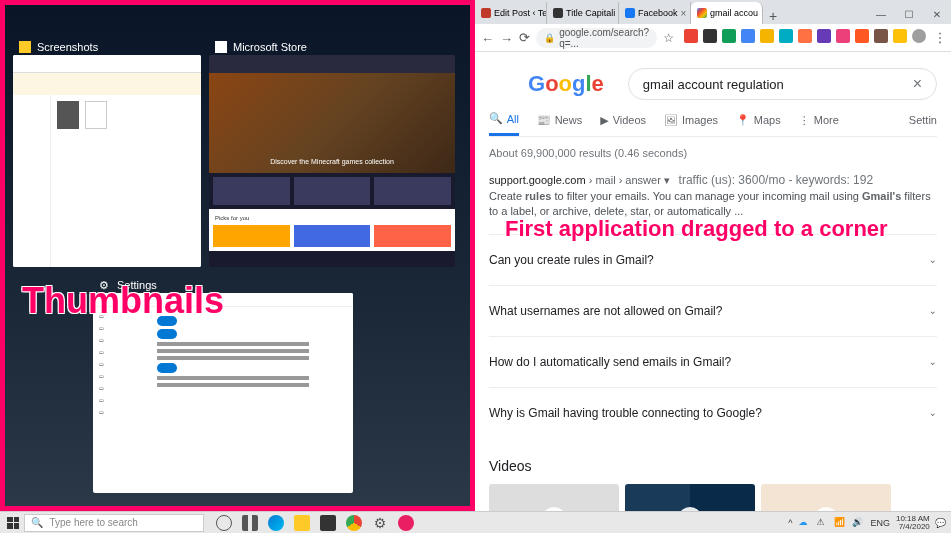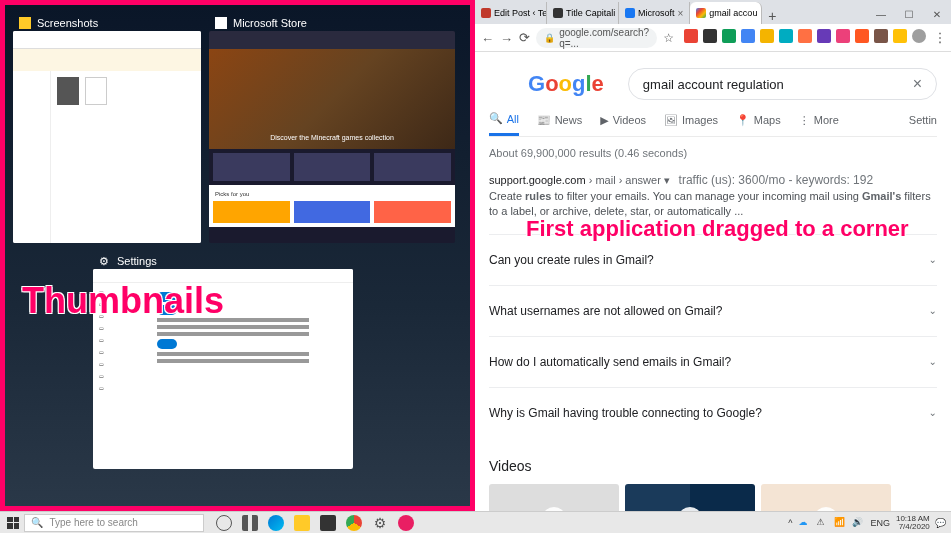--- a/index.html
+++ b/index.html
@@ -1,20 +1,20 @@
 <!DOCTYPE html>
 <html><head>
 <meta charset="utf-8">
 <style>
 * { margin: 0; padding: 0; box-sizing: border-box; font-family: "Segoe UI", Arial, sans-serif; }
 body { width: 951px; height: 533px; overflow: hidden; position: relative; background: #1a1a1a; }
 
 
 .snap-area { position: absolute; left: 0; top: 0; width: 475px; height: 511px; background: linear-gradient(180deg, #0a1628 0%, #1a2838 60%, #2a3848 100%); border: 5px solid #ff0066; }
-.thumb-row { display: flex; gap: 8px; padding: 8px; }
+.thumb-row { display: flex; gap: 8px; padding: 8px; margin-top: 24px; }
 .thumb { background: #fff; border-radius: 2px; overflow: hidden; position: relative; }
 .thumb-title { color: #fff; font-size: 11px; padding: 4px 6px 2px; display: flex; align-items: center; gap: 6px; }
 .thumb-title-icon { width: 12px; height: 12px; display: inline-block; }
 .thumb1 { width: 188px; height: 212px; }
 .thumb1-content { background: #f3f3f3; height: 100%; }
 .thumb1-top { height: 18px; background: #fff; border-bottom: 1px solid #ddd; }
 .thumb1-ribbon { height: 22px; background: #fdf6e3; }
 .thumb1-body { display: flex; height: calc(100% - 40px); }
 .thumb1-side { width: 38px; background: #fff; border-right: 1px solid #eee; padding: 4px; }
 .thumb1-side-item { height: 8px; margin-bottom: 3px; font-size: 5px; color: #333; }
@@ -43,21 +43,21 @@
 .thumb3-top { height: 14px; background: #fff; border-bottom: 1px solid #eee; }
 .thumb3-body { display: flex; height: calc(100% - 14px); font-size: 5px; }
 .thumb3-side { width: 58px; padding: 6px; color: #333; }
 .thumb3-side-item { margin-bottom: 6px; font-size: 5px; }
 .thumb3-main { flex: 1; padding: 6px; color: #333; }
 .thumb3-toggle { width: 20px; height: 10px; background: #0078d4; border-radius: 5px; margin: 3px 0; }
 .thumb3-line { height: 4px; background: #999; margin: 3px 0; width: 80%; }
 
 .annotation { position: absolute; color: #ff0066; font-weight: bold; text-shadow: 1px 1px 0 #fff, -1px -1px 0 #fff, 1px -1px 0 #fff, -1px 1px 0 #fff; pointer-events: none; }
 .ann1 { left: 22px; top: 280px; font-size: 36px; }
-.ann2 { left: 526px; top: 216px; font-size: 22px; z-index: 100; }
+.ann2 { left: 505px; top: 216px; font-size: 22px; z-index: 100; }
 
 
 .browser { position: absolute; left: 475px; top: 0; width: 476px; height: 511px; background: #fff; }
 .titlebar { height: 24px; background: #dee1e6; display: flex; align-items: flex-end; }
 .tab { height: 22px; padding: 0 6px; font-size: 9px; display: flex; align-items: center; gap: 3px; border-right: 1px solid #bbb; max-width: 72px; overflow: hidden; white-space: nowrap; }
 .tab.active { background: #fff; border-radius: 6px 6px 0 0; }
 .tab-close { color: #666; font-size: 10px; }
 .tab-favicon { width: 10px; height: 10px; border-radius: 2px; flex-shrink: 0; }
 .newtab { width: 20px; text-align: center; font-size: 14px; color: #555; }
 .win-controls { margin-left: auto; display: flex; }
@@ -223,21 +223,21 @@
         <span class="tab-favicon" style="background:#c0392b"></span>
         <span>Edit Post ‹ Te</span>
       </div>
     <div class="tab">
         <span class="tab-favicon" style="background:#333"></span>
         <span>Title Capitali</span>
         <span class="tab-close">×</span>
       </div>
     <div class="tab">
         <span class="tab-favicon" style="background:#1877f2"></span>
-        <span>Microsoft</span>
+        <span>Facebook</span>
         <span class="tab-close">×</span>
       </div>
     <div class="tab active">
         <span class="tab-favicon" style="background:linear-gradient(135deg,#4285f4,#ea4335,#fbbc05,#34a853)"></span>
         <span>gmail accou</span>
         <span class="tab-close">×</span>
       </div>
     <div class="newtab">+</div>
     <div class="win-controls">
       <div class="win-btn">—</div>

